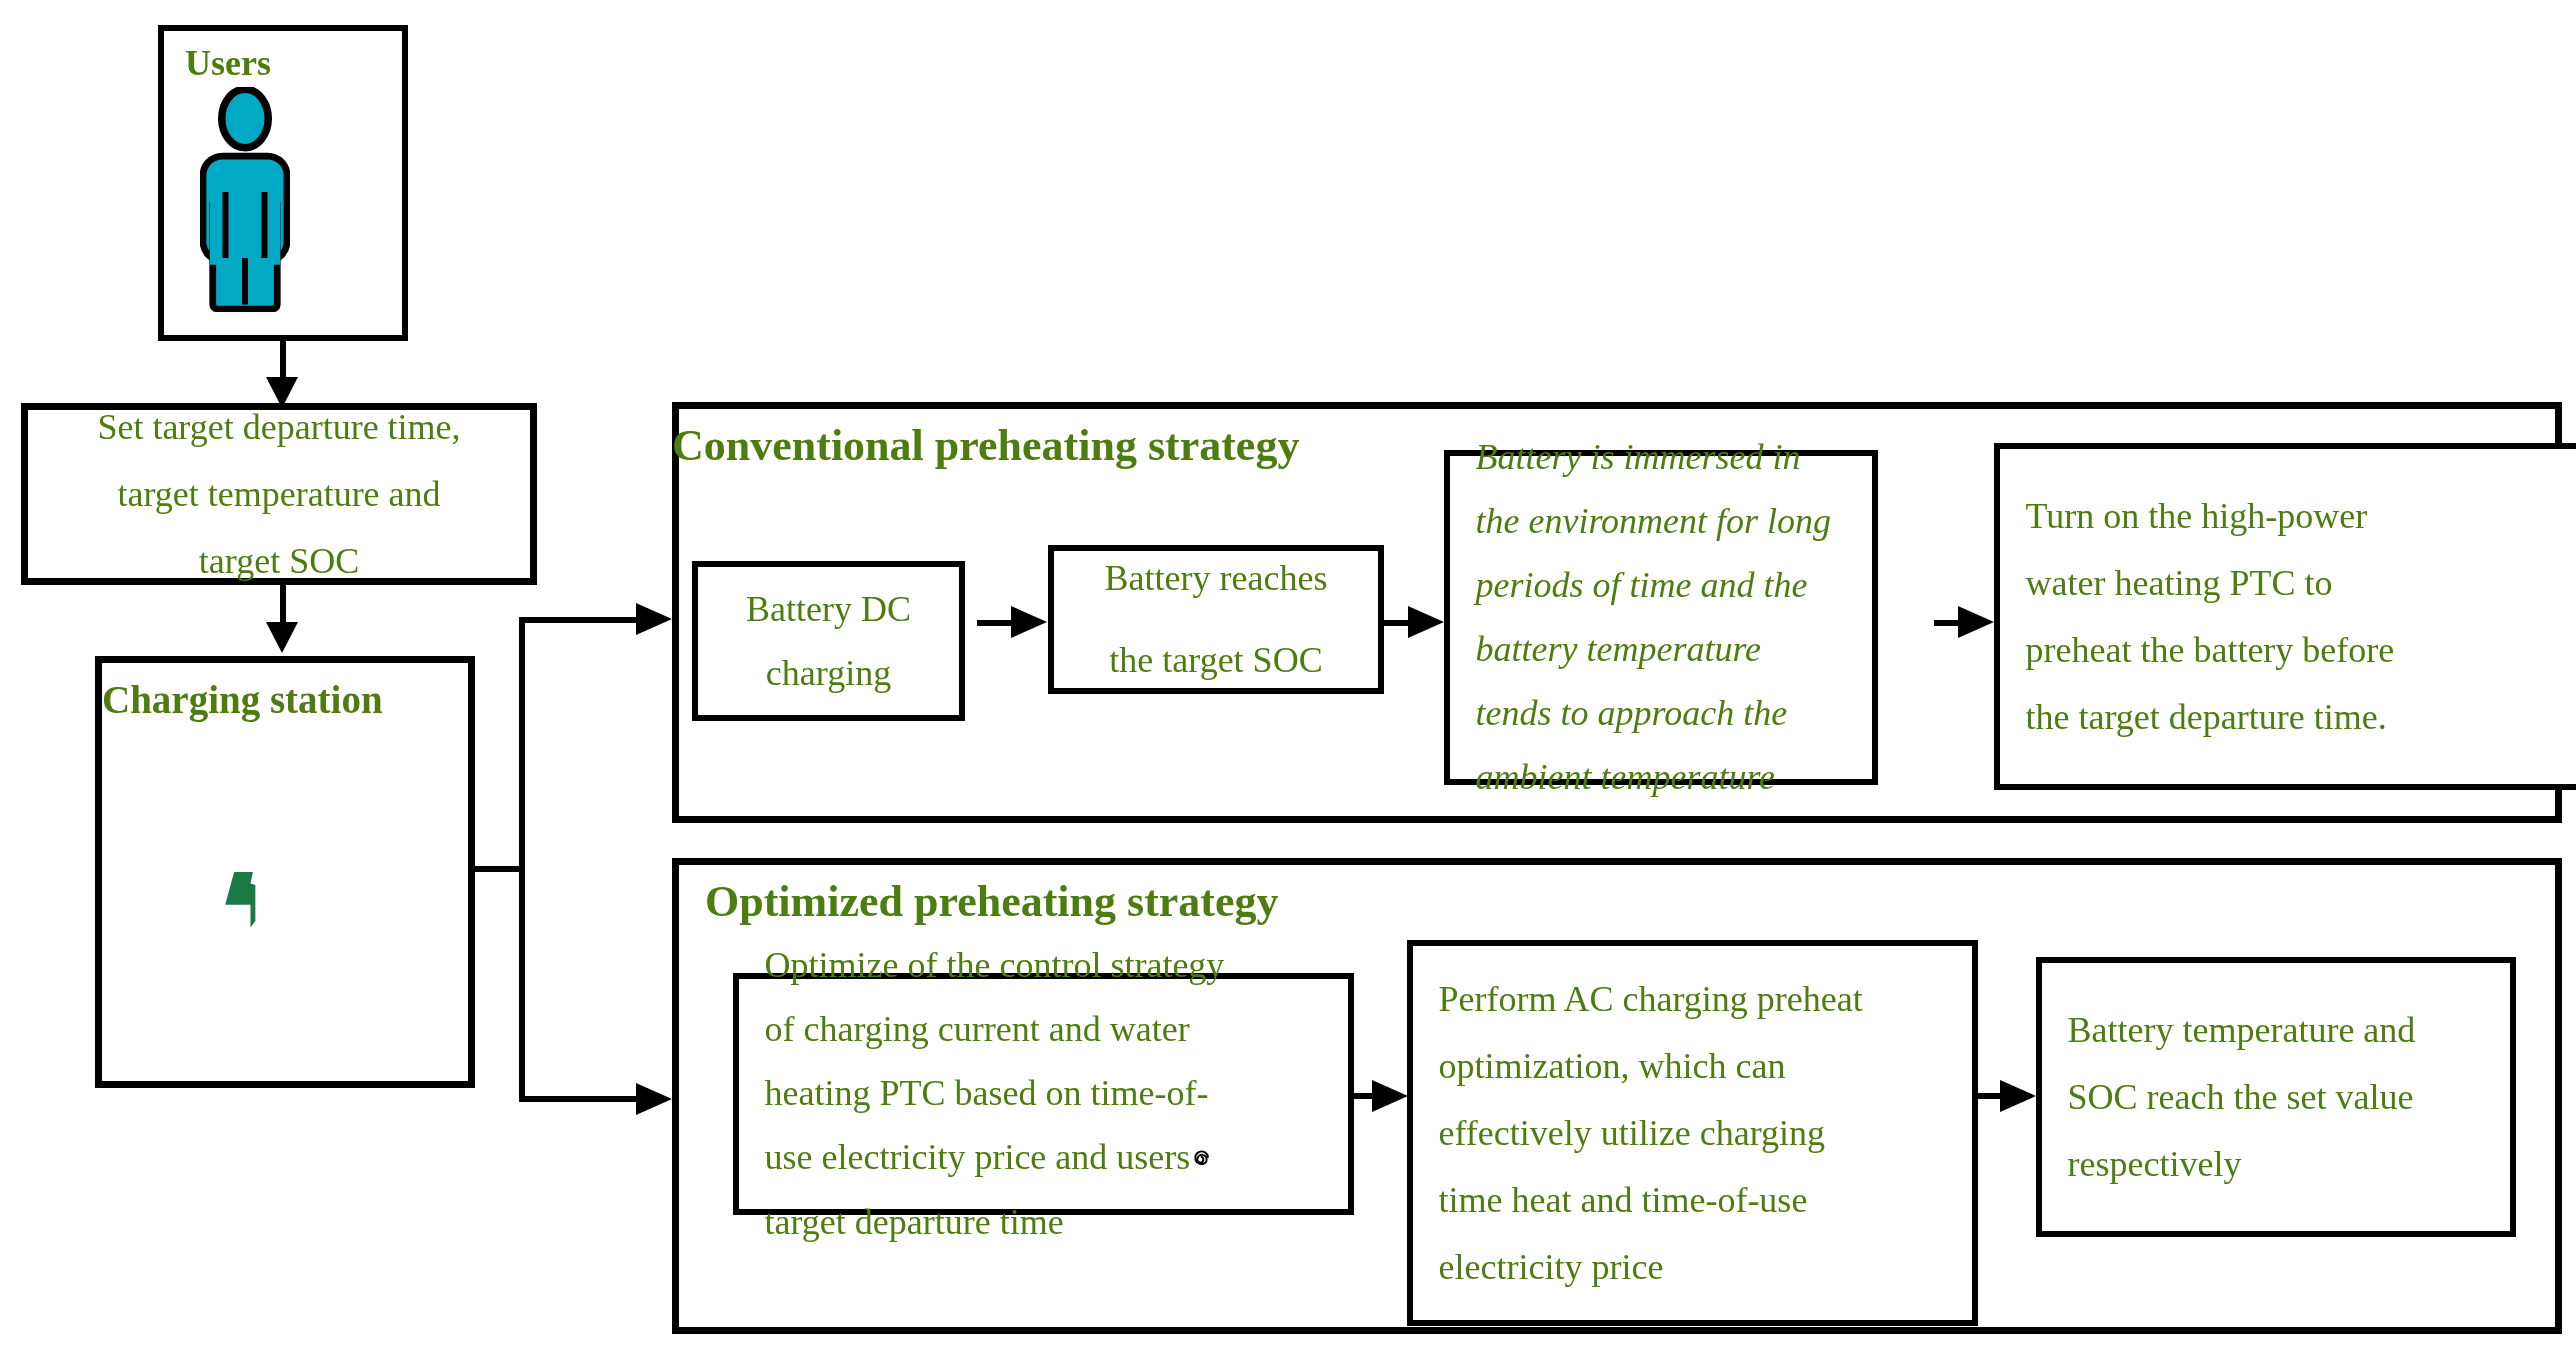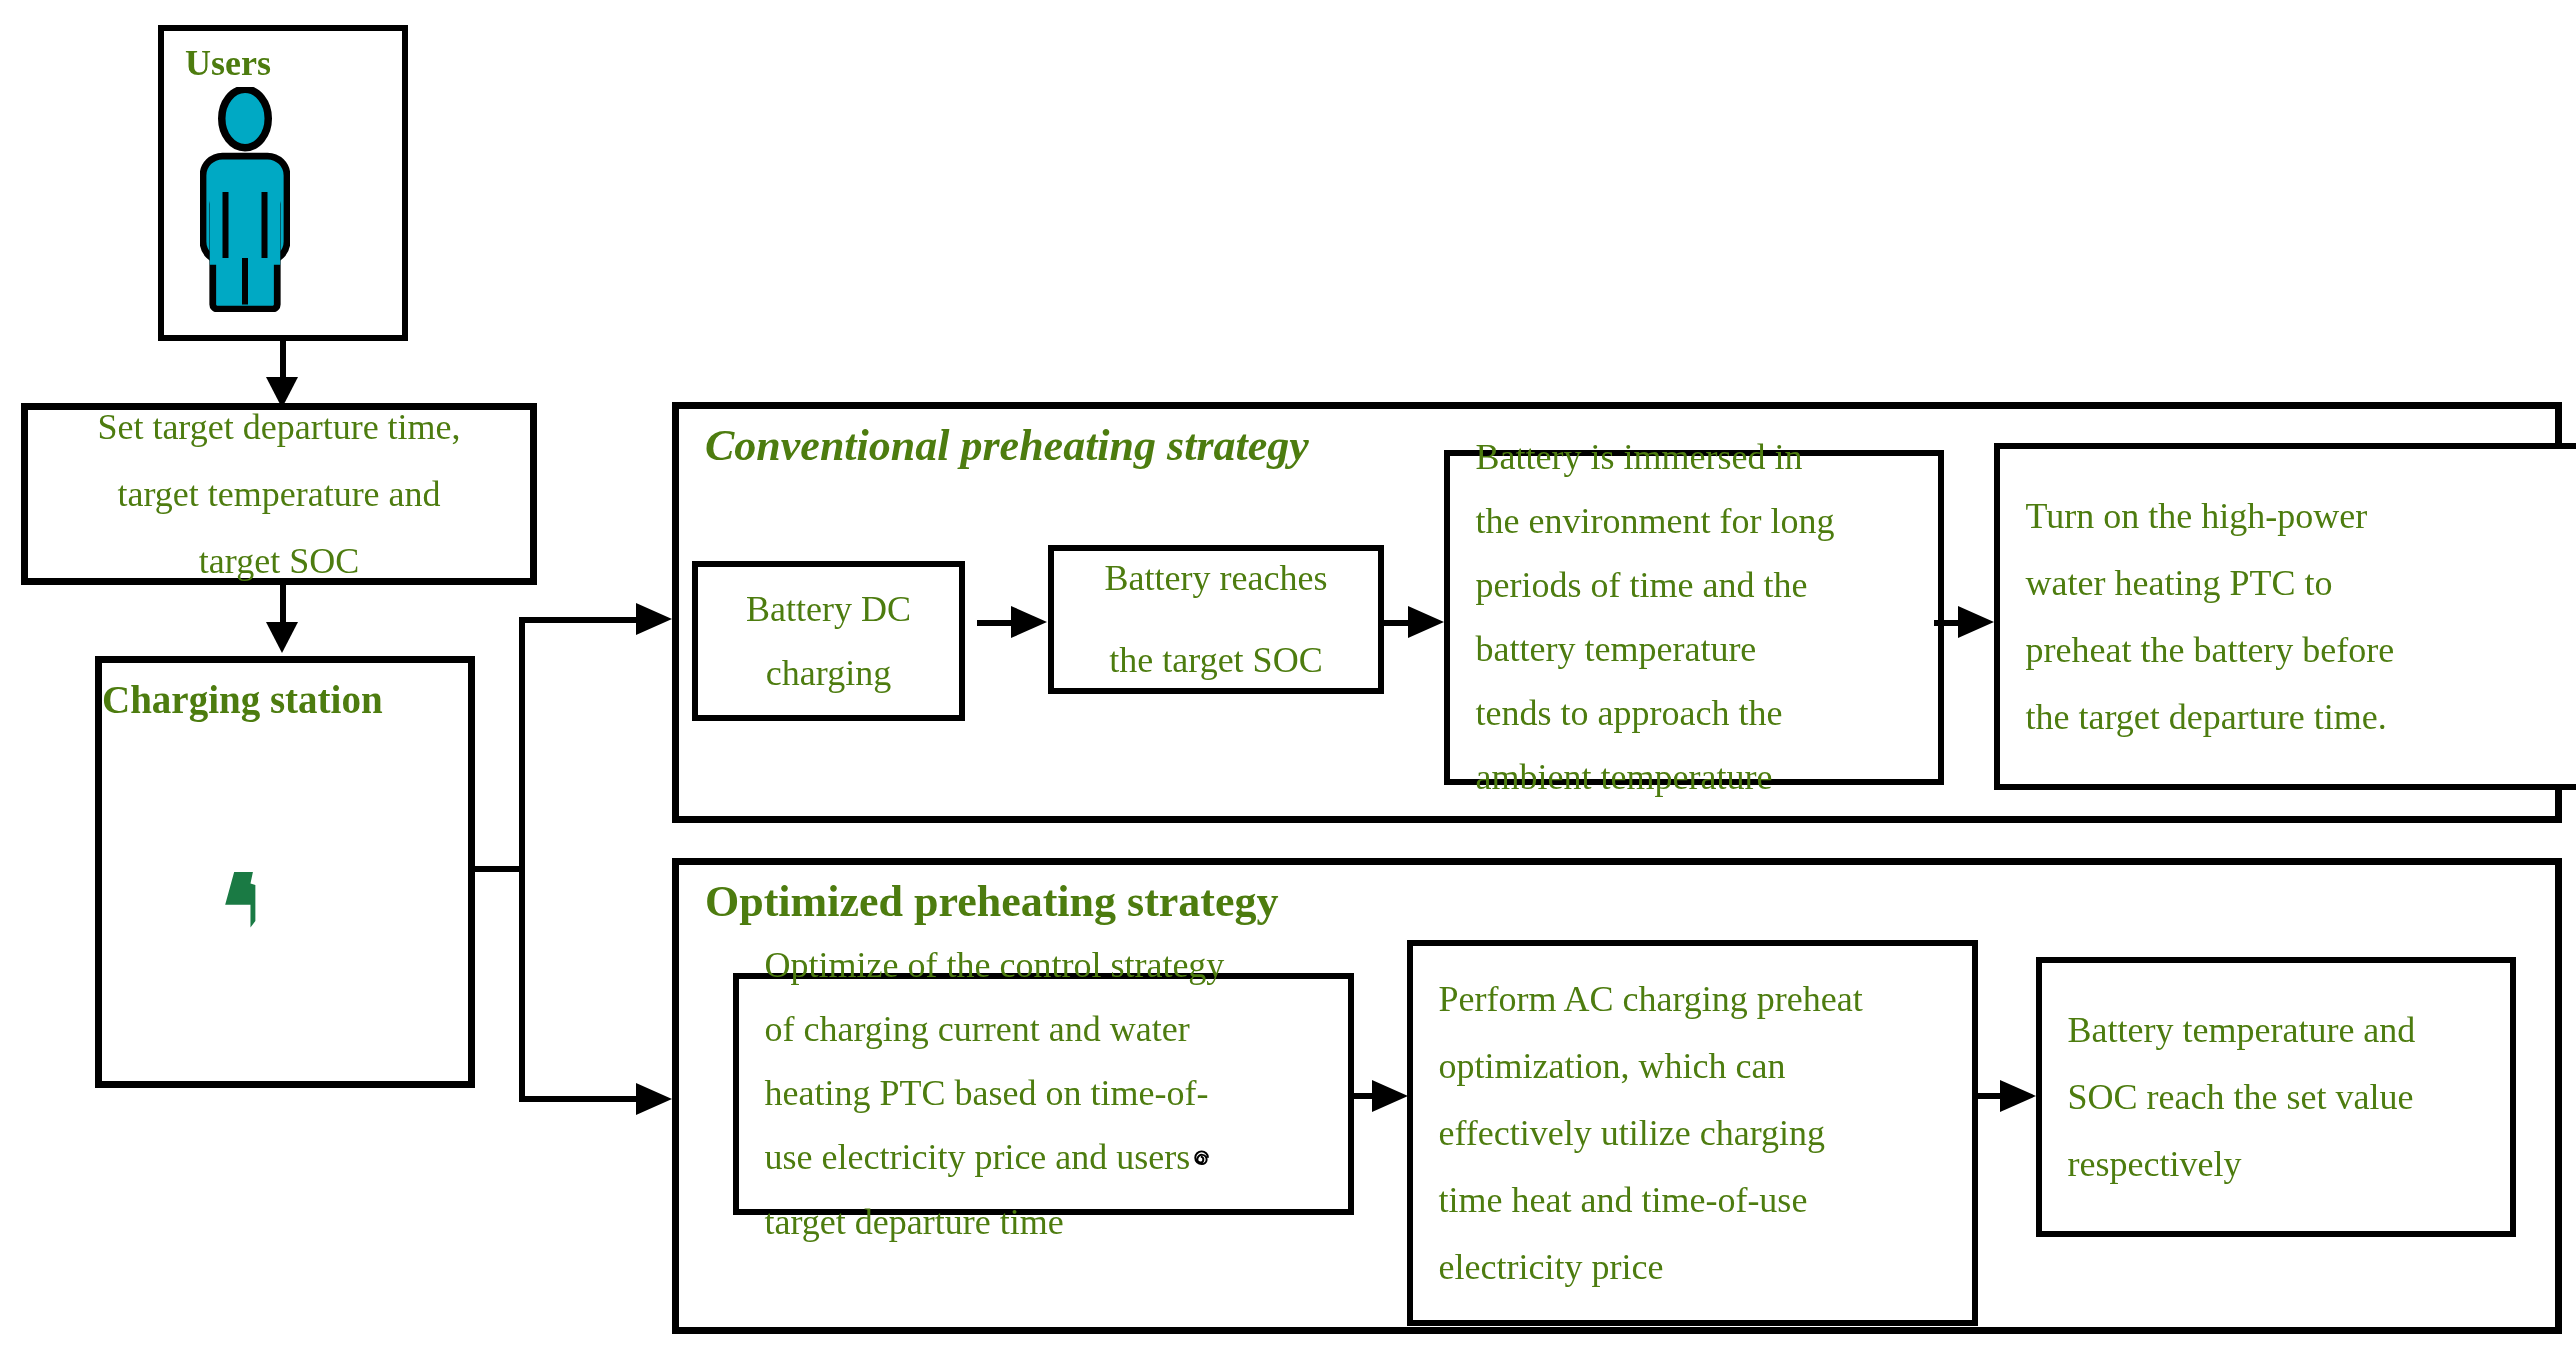--- a/index.html
+++ b/index.html
@@ -97,37 +97,37 @@
   </div>
 
   <div class="hline" style="left:475px; top:866px; width:50px;"></div>
   <div class="vline" style="left:519px; top:617px; height:485px;"></div>
   <div class="hline" style="left:519px; top:617px; width:122px;"></div>
   <div class="head-right" style="left:636px; top:603px;"></div>
   <div class="hline" style="left:519px; top:1096px; width:122px;"></div>
   <div class="head-right" style="left:636px; top:1083px;"></div>
 
   <div class="box container-box" style="left:672px; top:402px; width:1890px; height:421px;"></div>
-  <div class="container-title" style="left:705px; top:420px;font-style:italic;">Conventional preheating strategy</div>
+  <div class="container-title" style="left:672px; top:420px;">Conventional preheating strategy</div>
 
   <div class="box step center" style="left:692px; top:561px; width:273px; height:160px;">
     <div class="line48">Battery DC</div>
     <div class="line48">charging</div>
   </div>
   <div class="hline" style="left:977px; top:620px; width:39px;"></div>
   <div class="head-right" style="left:1011px; top:606px;"></div>
 
   <div class="box step center" style="left:1048px; top:545px; width:336px; height:149px;">
     <div class="line48w">Battery reaches</div>
     <div class="line48w">the target SOC</div>
   </div>
   <div class="hline" style="left:1384px; top:620px; width:30px;"></div>
   <div class="head-right" style="left:1408px; top:606px;"></div>
 
-  <div class="box step left" style="left:1444px; top:450px; width:500px; height:335px;">
+  <div class="box step left" style="left:1444px; top:450px; width:434px; height:335px;font-style:italic;">
     <div class="line48">Battery is immersed in</div>
     <div class="line48">the environment for long</div>
     <div class="line48">periods of time and the</div>
     <div class="line48">battery temperature</div>
     <div class="line48">tends to approach the</div>
     <div class="line48">ambient temperature</div>
   </div>
   <div class="hline" style="left:1934px; top:620px; width:28.5px;"></div>
   <div class="head-right" style="left:1958px; top:606px;"></div>
 

